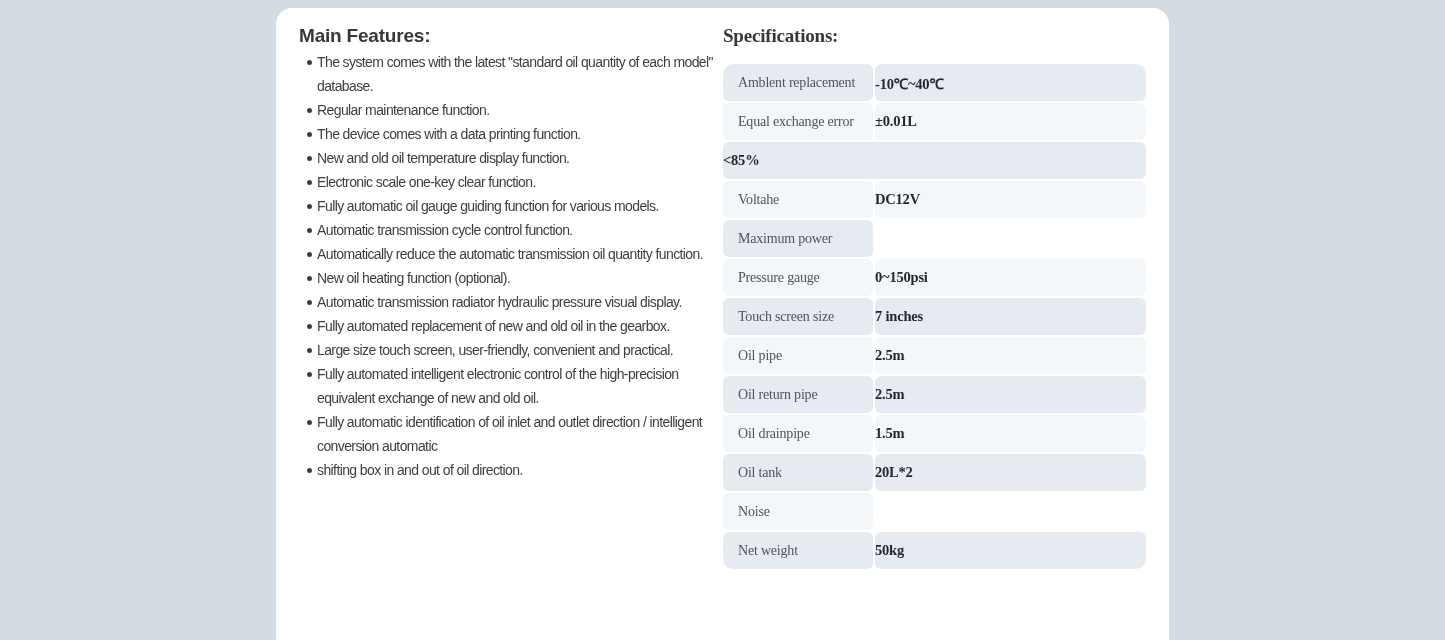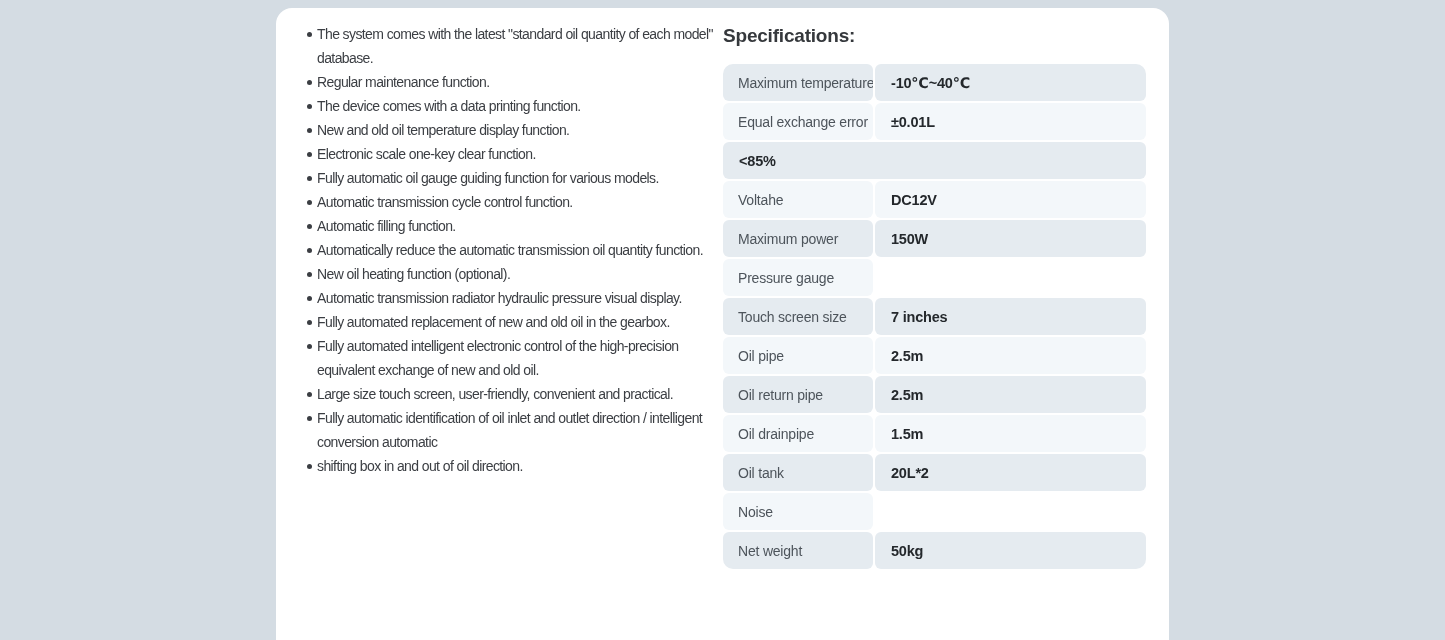--- a/index.html
+++ b/index.html
@@ -57,20 +57,21 @@
     left: 8px; top: 9.5px;
     width: 5px; height: 5px;
     border-radius: 50%;
     background: var(--body-text);
   }
   
   .specs-col {
     position: absolute;
     left: 447px; top: 14px;
     width: 423px;
+    font-family: Liberation Serif, serif;
   }
   .spec-table {
     margin-top: 14px;
     display: flex;
     flex-direction: column;
     gap: 2px;
     border-radius: 10px;
     overflow: hidden;
   }
   .spec-row {
@@ -88,81 +89,81 @@
   .spec-label {
     width: 150px;
     flex: 0 0 150px;
     padding-left: 15px;
     font-size: 14px;
     letter-spacing: -0.2px;
     color: var(--spec-label-text);
   }
   .spec-value {
     flex: 1;
-    padding-left: 16px;
+    padding-left: 0;
     font-size: 14.5px;
     font-weight: 600;
     letter-spacing: -0.2px;
     color: var(--spec-value-text);
   }
   .spec-row:nth-child(odd) .spec-label,
   .spec-row:nth-child(odd) .spec-value { background: var(--spec-row-odd); }
   .spec-row:nth-child(even) .spec-label,
   .spec-row:nth-child(even) .spec-value { background: var(--spec-row-even); }
 </style>
 </head>
 <body>
 
 <div class="card">
 
   <div class="features-col">
+    <h2 class="section-heading">Main Features:</h2>
     <ul class="features-list">
       <li class="feature-item"><span class="dot"></span><span>The system comes with the latest "standard oil quantity of each model" database.</span></li>
       <li class="feature-item"><span class="dot"></span><span>Regular maintenance function.</span></li>
       <li class="feature-item"><span class="dot"></span><span>The device comes with a data printing function.</span></li>
       <li class="feature-item"><span class="dot"></span><span>New and old oil temperature display function.</span></li>
       <li class="feature-item"><span class="dot"></span><span>Electronic scale one-key clear function.</span></li>
       <li class="feature-item"><span class="dot"></span><span>Fully automatic oil gauge guiding function for various models.</span></li>
       <li class="feature-item"><span class="dot"></span><span>Automatic transmission cycle control function.</span></li>
-      <li class="feature-item"><span class="dot"></span><span>Automatic filling function.</span></li>
       <li class="feature-item"><span class="dot"></span><span>Automatically reduce the automatic transmission oil quantity function.</span></li>
       <li class="feature-item"><span class="dot"></span><span>New oil heating function (optional).</span></li>
       <li class="feature-item"><span class="dot"></span><span>Automatic transmission radiator hydraulic pressure visual display.</span></li>
       <li class="feature-item"><span class="dot"></span><span>Fully automated replacement of new and old oil in the gearbox.</span></li>
+      <li class="feature-item"><span class="dot"></span><span>Large size touch screen, user-friendly, convenient and practical.</span></li>
       <li class="feature-item"><span class="dot"></span><span>Fully automated intelligent electronic control of the high-precision equivalent exchange of new and old oil.</span></li>
-      <li class="feature-item"><span class="dot"></span><span>Large size touch screen, user-friendly, convenient and practical.</span></li>
       <li class="feature-item"><span class="dot"></span><span>Fully automatic identification of oil inlet and outlet direction / intelligent conversion automatic</span></li>
       <li class="feature-item"><span class="dot"></span><span>shifting box in and out of oil direction.</span></li>
     </ul>
   </div>
 
   <div class="specs-col">
     <h2 class="section-heading">Specifications:</h2>
     <div class="spec-table">
       <div class="spec-row">
-          <div class="spec-label">Maximum temperature</div>
+          <div class="spec-label">Amblent replacement</div>
           <div class="spec-value">-10℃~40℃</div>
         </div>
       <div class="spec-row">
           <div class="spec-label">Equal exchange error</div>
           <div class="spec-value">±0.01L</div>
         </div>
       <div class="spec-row">
           <div class="spec-value">&lt;85%</div>
         </div>
       <div class="spec-row">
           <div class="spec-label">Voltahe</div>
           <div class="spec-value">DC12V</div>
         </div>
       <div class="spec-row">
           <div class="spec-label">Maximum power</div>
-          <div class="spec-value">150W</div>
         </div>
       <div class="spec-row">
           <div class="spec-label">Pressure gauge</div>
+          <div class="spec-value">0~150psi</div>
         </div>
       <div class="spec-row">
           <div class="spec-label">Touch screen size</div>
           <div class="spec-value">7 inches</div>
         </div>
       <div class="spec-row">
           <div class="spec-label">Oil pipe</div>
           <div class="spec-value">2.5m</div>
         </div>
       <div class="spec-row">

